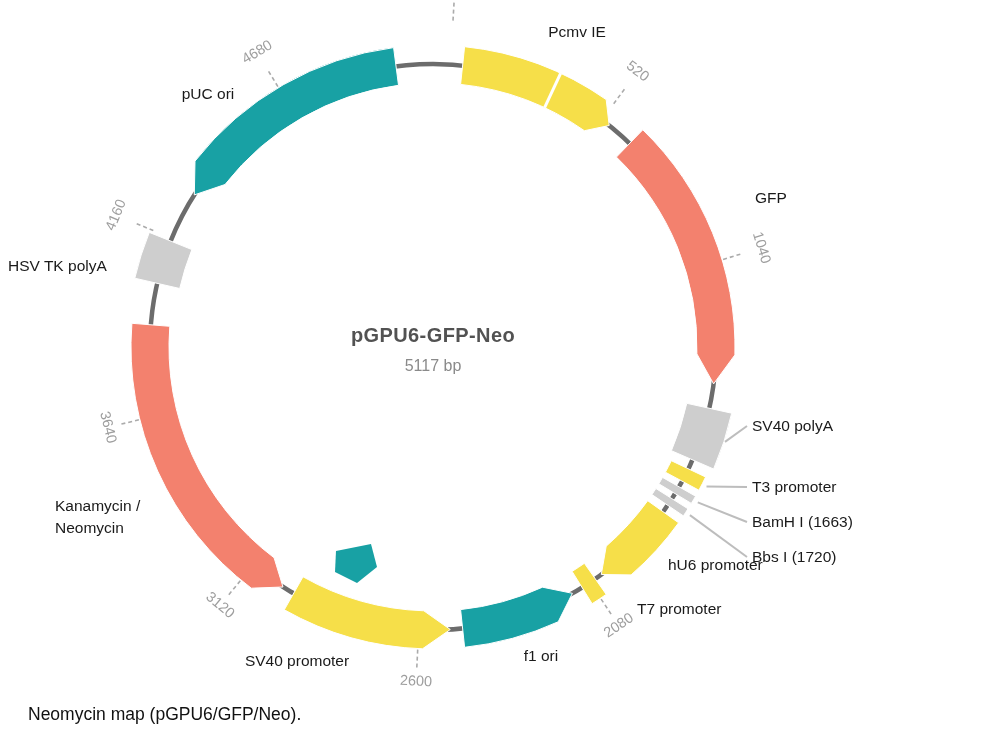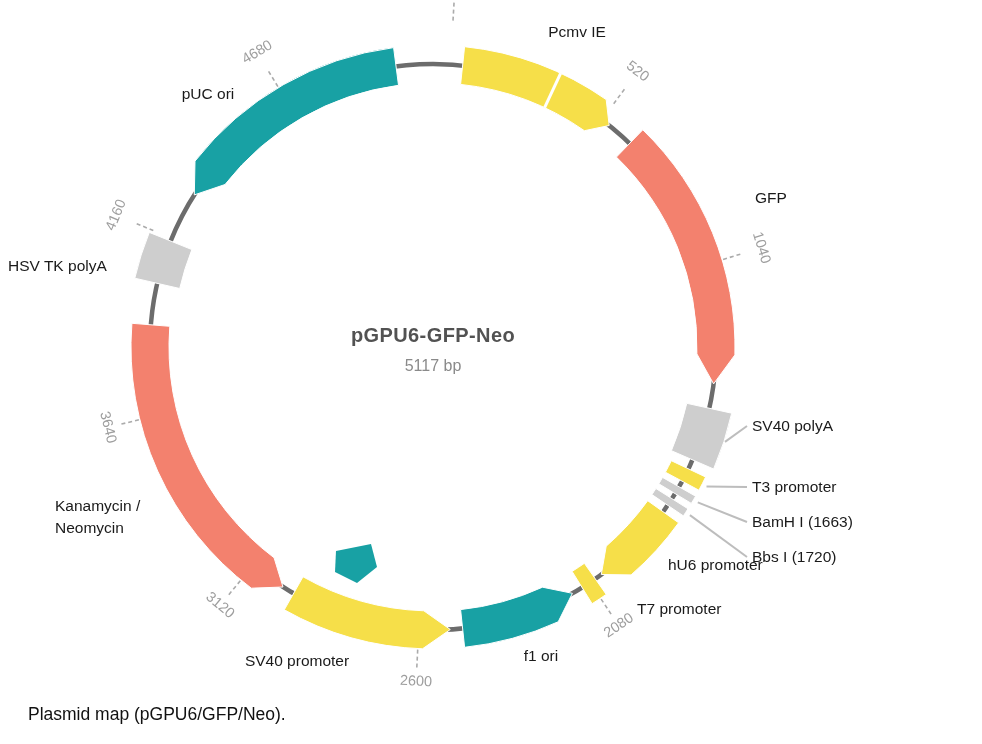--- a/index.html
+++ b/index.html
@@ -83,15 +83,15 @@
           <text x="541" y="661" text-anchor="middle" class="feature-label">f1 ori</text>
           <text x="297" y="666" text-anchor="middle" class="feature-label">SV40 promoter</text>
           <text x="55" y="511" text-anchor="start" class="feature-label">Kanamycin /</text>
           <text x="55" y="533" text-anchor="start" class="feature-label">Neomycin</text>
           <text x="8" y="271" text-anchor="start" class="feature-label">HSV TK polyA</text>
           <text x="208" y="99" text-anchor="middle" class="feature-label">pUC ori</text>
         </g>
       <text class="map-title" x="433" y="342" text-anchor="middle">pGPU6-GFP-Neo</text>
       <text class="map-subtitle" x="433" y="371" text-anchor="middle">5117 bp</text>
     </svg>
-    <figcaption class="caption">Plasmid map (pGPU6/GFP/Neo).</figcaption>
+    <figcaption class="caption">Neomycin map (pGPU6/GFP/Neo).</figcaption>
   </figure>
 </div>
 
 </body></html>

